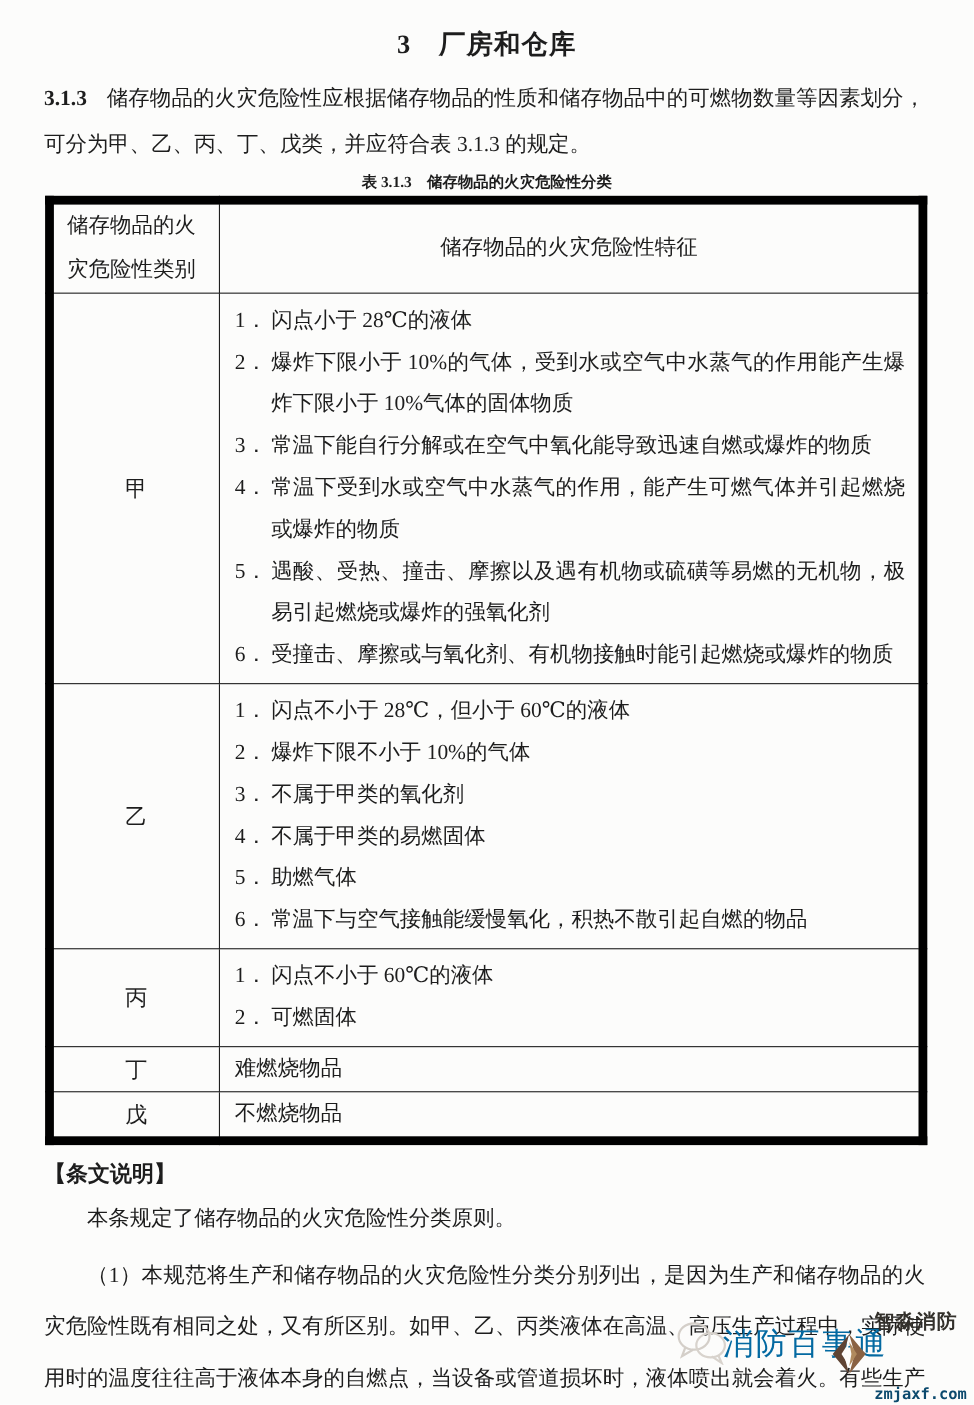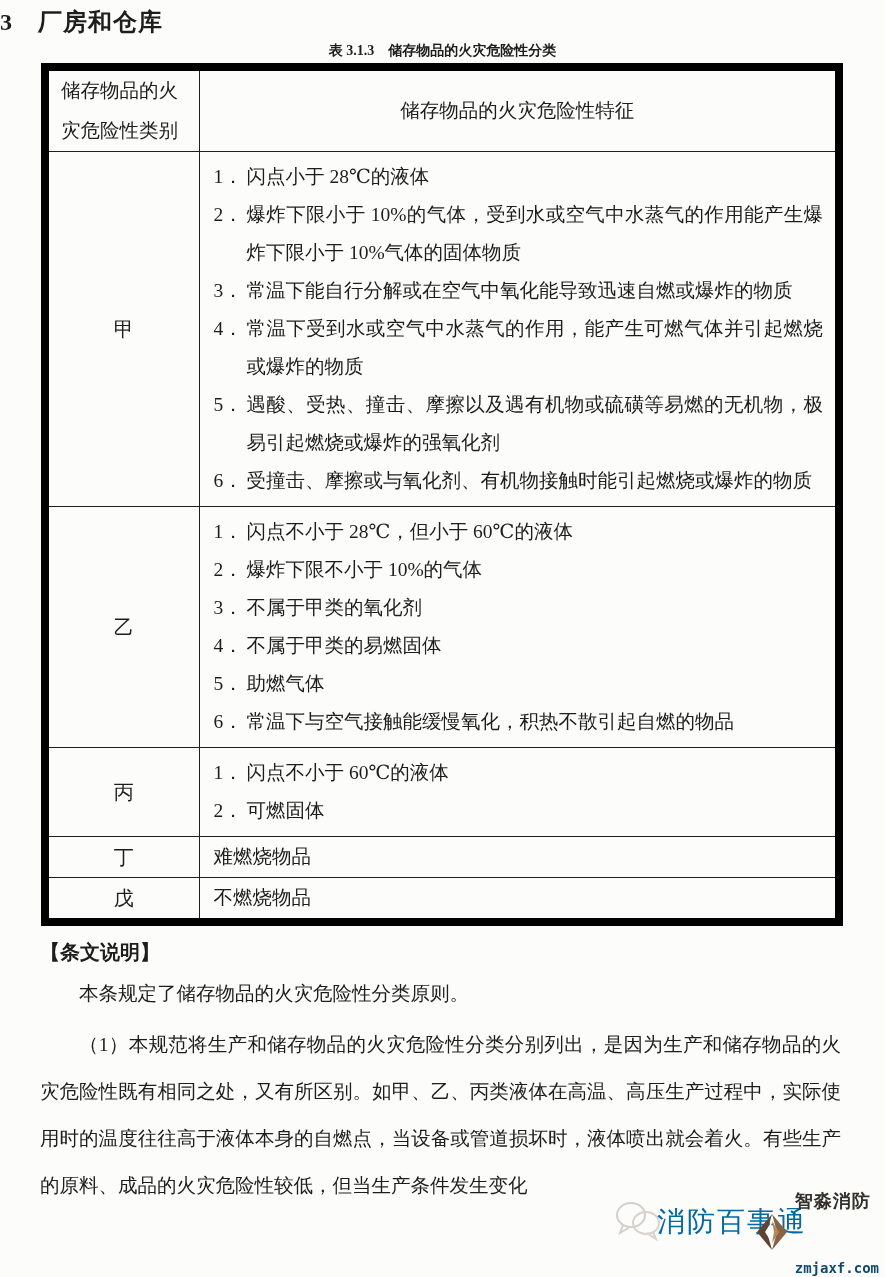--- a/index.html
+++ b/index.html
@@ -5,21 +5,22 @@
   html,body { margin:0; padding:0; background:#ffffff; }
   .page {
     position:relative;
     width:885px; height:1277px;
     background:#fcfcfb;
     font-family:"Liberation Serif","DejaVu Serif",serif;
     color:#1d1d1d;
     overflow:hidden;
   }
   .title {
-    padding-top:6px;
+    padding-top:24px;
+    text-align:center;
     font-size:24px;
     font-weight:bold;
     letter-spacing:1px;
   }
   .clause {
     margin:13px 44px 0 40px;
     font-size:19.5px;
     line-height:42px;
     text-align:justify;
   }
@@ -106,20 +107,21 @@
     font-family:"DejaVu Sans Mono","Liberation Mono",monospace;
   }
 </style>
 </head>
 <body>
 
 <div class="page">
 
   <div class="title">3　厂房和仓库</div>
 
+  <p class="clause"><span class="clause-num">3.1.3</span><span>储存物品的火灾危险性应根据储存物品的性质和储存物品中的可燃物数量等因素划分，可分为甲、乙、丙、丁、戊类，并应符合表 3.1.3 的规定。</span></p>
 
   <div class="table-caption">表 3.1.3　储存物品的火灾危险性分类</div>
 
   <table class="hazard">
     <colgroup>
         <col class="cat-col">
         <col>
       </colgroup>
     <thead>
       <tr>

